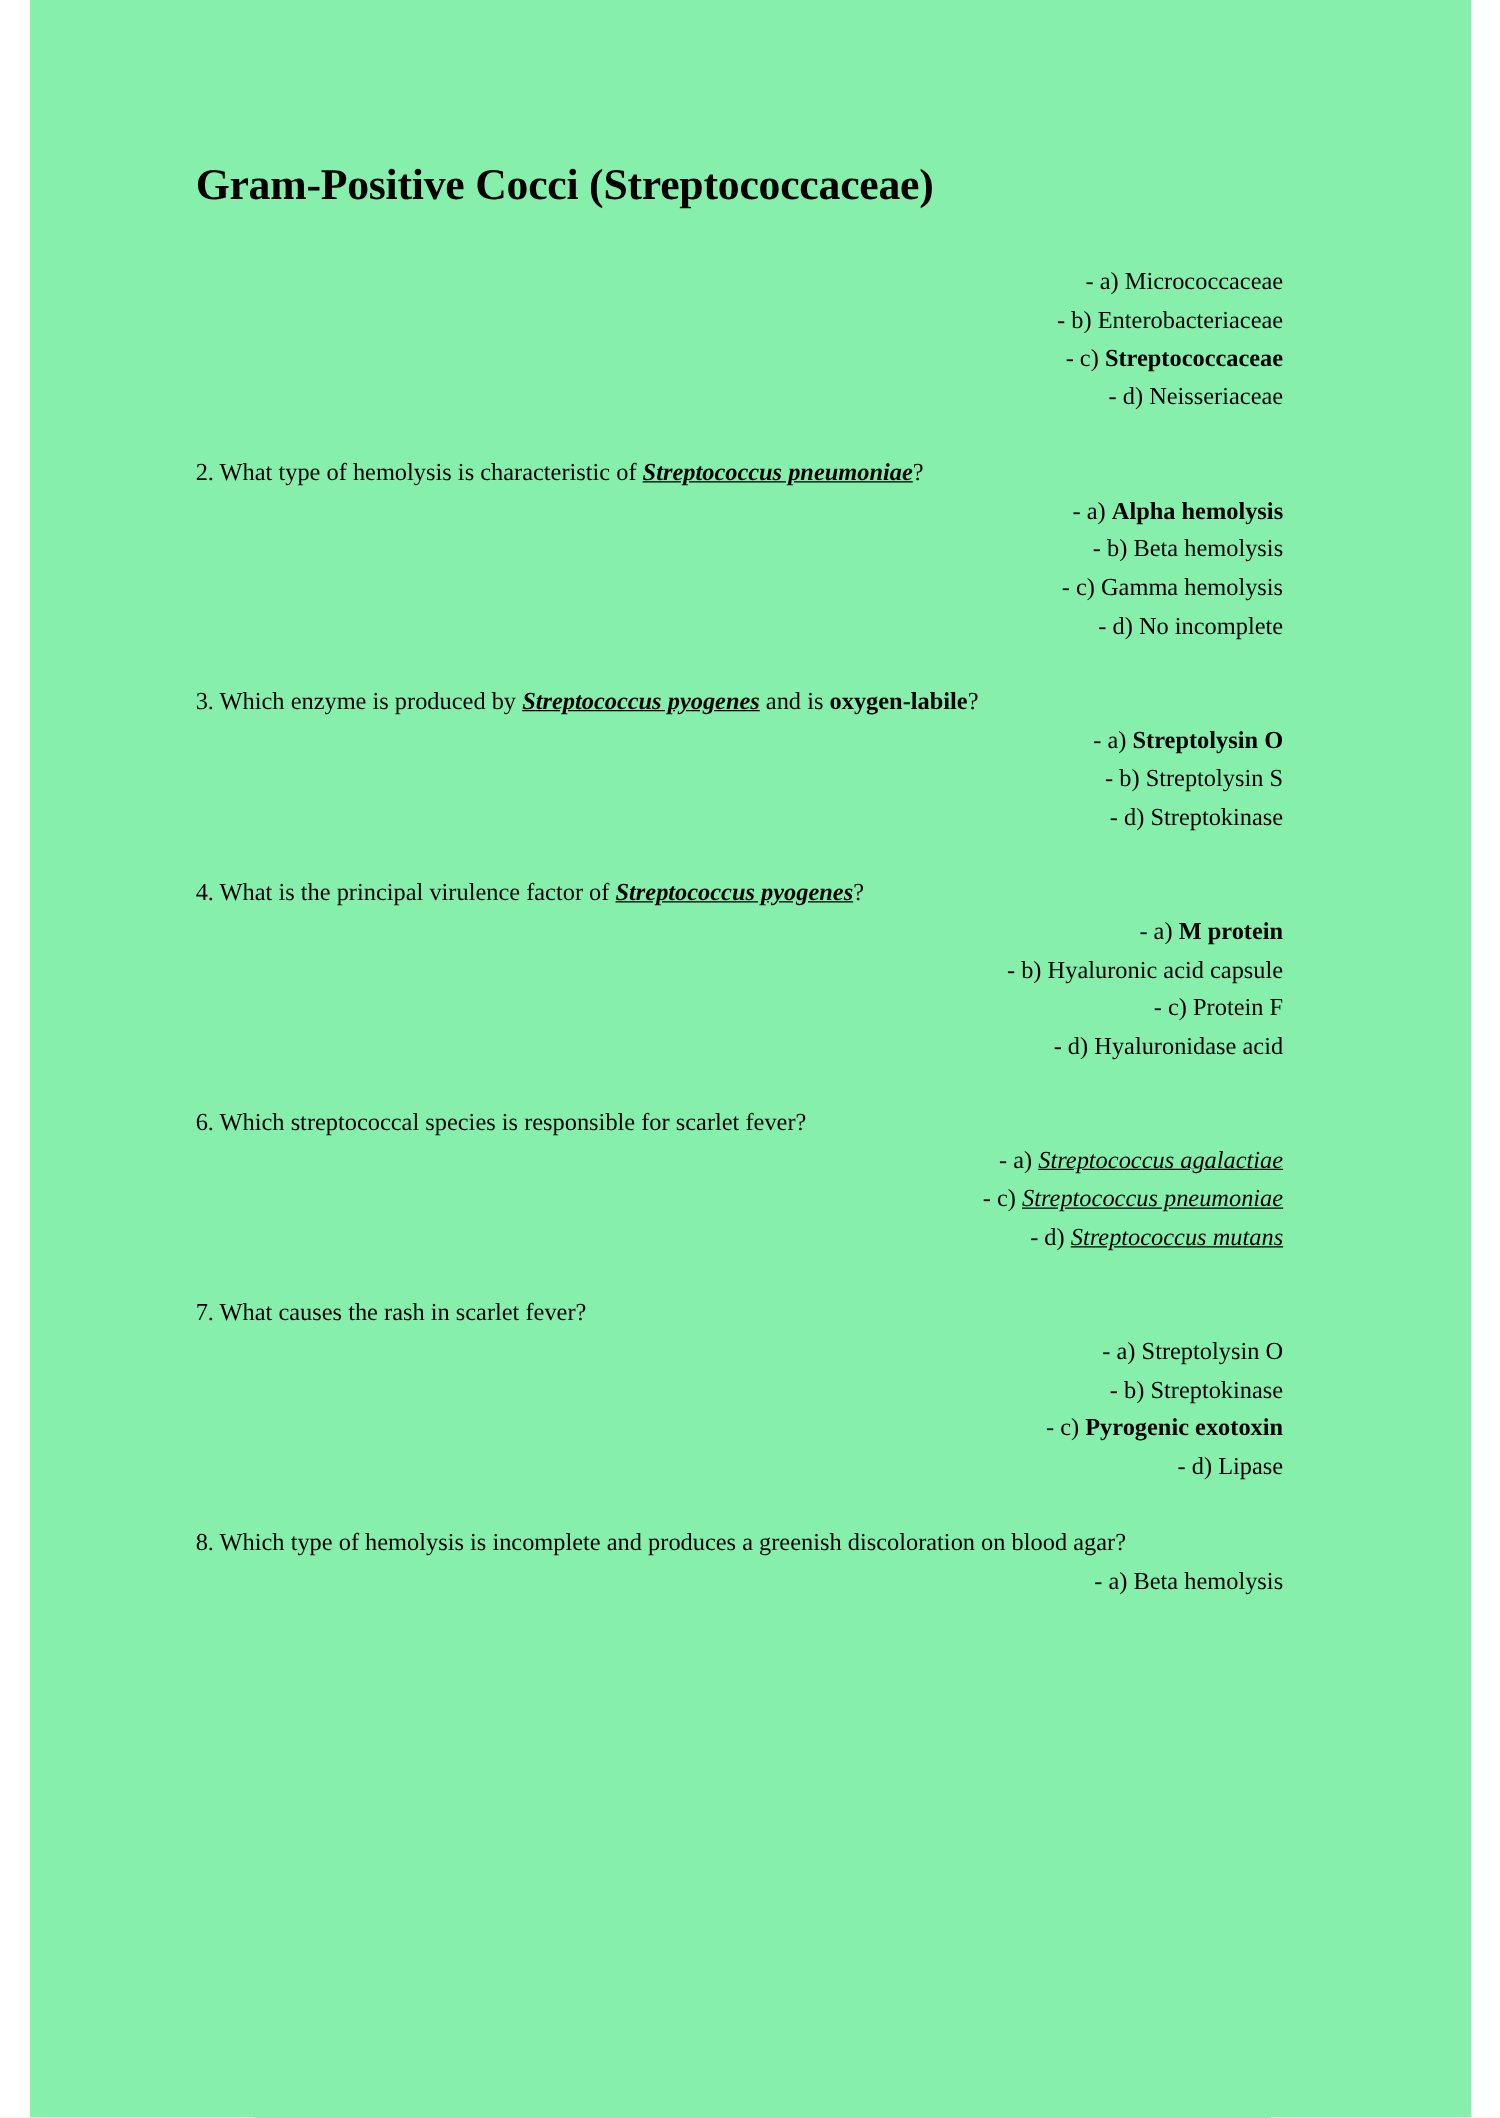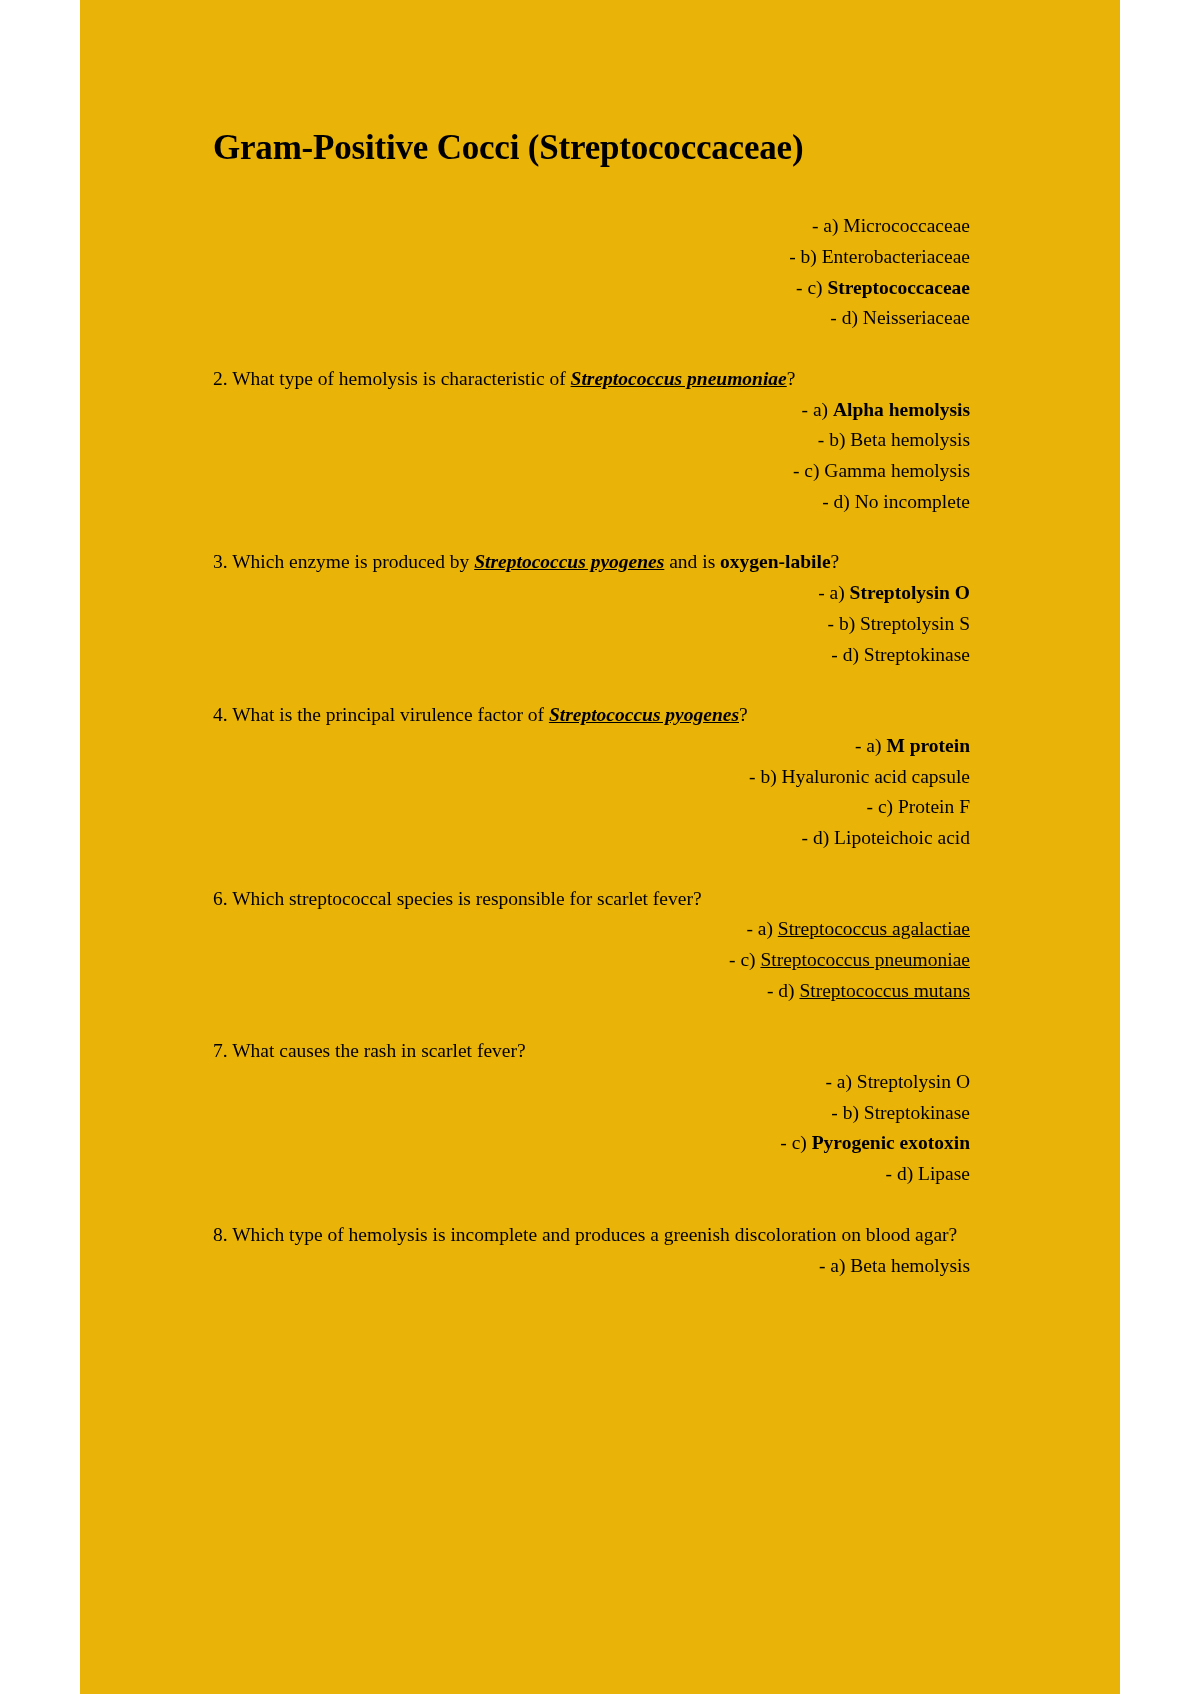--- a/index.html
+++ b/index.html
@@ -3,24 +3,24 @@
 <meta charset="utf-8">
 <title>Gram-Positive Cocci (Streptococcaceae)</title>
 <style>
   html, body {
     margin: 0;
     padding: 0;
     background: #ffffff;
   }
   .page {
     position: relative;
-    width: 1040px;
+    width: 1153px;
     height: 1694px;
     margin: 0 auto;
-    background: #eab308;
+    background: #86efac;
     box-sizing: border-box;
     padding: 128px 150px 0 133px;
     font-family: "Liberation Serif", "DejaVu Serif", serif;
     color: #000000;
     overflow: hidden;
   }
   .doc-title {
     font-size: 35px;
     font-weight: bold;
     line-height: 1.15;
@@ -50,20 +50,21 @@
     margin: 0 0 3px 0;
   }
   .sp-bi {
     font-weight: bold;
     font-style: italic;
     text-decoration: underline;
   }
   .b { font-weight: bold; }
   .opt .optlabel { font-weight: normal; font-style: normal; text-decoration: none; }
   .opt .opttext-species {
+    font-style: italic;
     text-decoration: underline;
   }
   .opt .opttext-bold { font-weight: bold; }
 </style>
 </head>
 <body>
 
 <div class="page">
 
   <h1 class="doc-title">Gram-Positive Cocci (Streptococcaceae)</h1>
@@ -93,21 +94,21 @@
           <li class="opt"><span class="optlabel">- b)</span> <span>Streptolysin S</span></li>
           <li class="opt"><span class="optlabel">- d)</span> <span>Streptokinase</span></li>
         </ul>
       </div>
       <div class="q-block">
         <p class="q-text"><span>4.</span> <span>What is the principal virulence factor of </span><span class="sp-bi">Streptococcus pyogenes</span><span>?</span></p>
         <ul class="opt-list">
           <li class="opt"><span class="optlabel">- a)</span> <span class="opttext-bold">M protein</span></li>
           <li class="opt"><span class="optlabel">- b)</span> <span>Hyaluronic acid capsule</span></li>
           <li class="opt"><span class="optlabel">- c)</span> <span>Protein F</span></li>
-          <li class="opt"><span class="optlabel">- d)</span> <span>Lipoteichoic acid</span></li>
+          <li class="opt"><span class="optlabel">- d)</span> <span>Hyaluronidase acid</span></li>
         </ul>
       </div>
       <div class="q-block">
       </div>
       <div class="q-block">
         <p class="q-text"><span>6.</span> <span>Which streptococcal species is responsible for scarlet fever?</span></p>
         <ul class="opt-list">
           <li class="opt"><span class="optlabel">- a)</span> <span class="opttext-species">Streptococcus agalactiae</span></li>
           <li class="opt"><span class="optlabel">- c)</span> <span class="opttext-species">Streptococcus pneumoniae</span></li>
           <li class="opt"><span class="optlabel">- d)</span> <span class="opttext-species">Streptococcus mutans</span></li>

